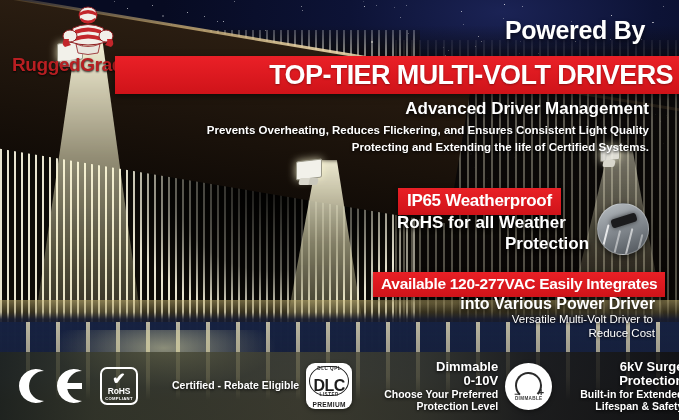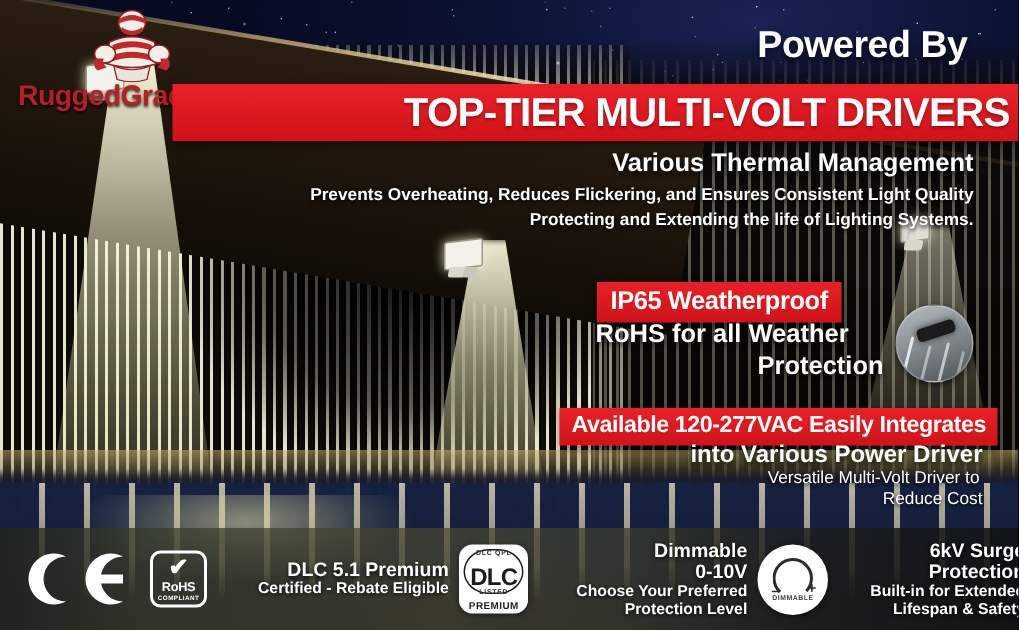--- a/index.html
+++ b/index.html
@@ -578,23 +578,23 @@
     </svg>
     <div class="logo-text">RuggedGrade</div>
   </div>
 
   <div class="powered-by">Powered By</div>
 
   <div class="redbar">
     <span class="redbar-text">TOP-TIER MULTI-VOLT DRIVERS</span>
   </div>
 
-  <div class="thermal-head">Various Thermal Management</div>
+  <div class="thermal-head">Advanced Driver Management</div>
   <div class="thermal-l1">Prevents Overheating, Reduces Flickering, and Ensures Consistent Light Quality</div>
-  <div class="thermal-l2">Protecting and Extending the life of Lighting Systems.</div>
+  <div class="thermal-l2">Protecting and Extending the life of Certified Systems.</div>
 
   <div class="ip65-badge">IP65 Weatherproof</div>
   <div class="ip65-l1">RoHS for all Weather</div>
   <div class="ip65-l2">Protection</div>
   <div class="rain-circle">
     <div class="rain-fixture"></div>
     <div class="rain-streak" style="left:6px;  top:20px; height:30px;"></div>
     <div class="rain-streak" style="left:18px; top:26px; height:26px; opacity:.6;"></div>
     <div class="rain-streak" style="left:30px; top:24px; height:28px; opacity:.75;"></div>
     <div class="rain-streak" style="left:41px; top:30px; height:20px; opacity:.5;"></div>
@@ -624,21 +624,20 @@
         <div class="rohs-check">✔</div>
         <div class="rohs-a">RoHS</div>
         <div class="rohs-b">COMPLIANT</div>
       </div>
     </div>
 
     <div class="bb-div" style="margin-left:18px;"></div>
 
     <div class="bb-cell" style="margin-left:16px; gap:7px;">
       <div class="bb-txt">
-        <div class="bb-t1">DLC 5.1 Premium</div>
         <div class="bb-t2">Certified - Rebate Eligible</div>
       </div>
       <div class="dlc">
         <div class="dlc-inner">
           <div class="dlc-ring"></div>
           <div class="dlc-top">DLC QPL</div>
           <div class="dlc-main">DLC</div>
           <div class="dlc-bot2">LISTED</div>
           <div class="dlc-prem">PREMIUM</div>
         </div>

